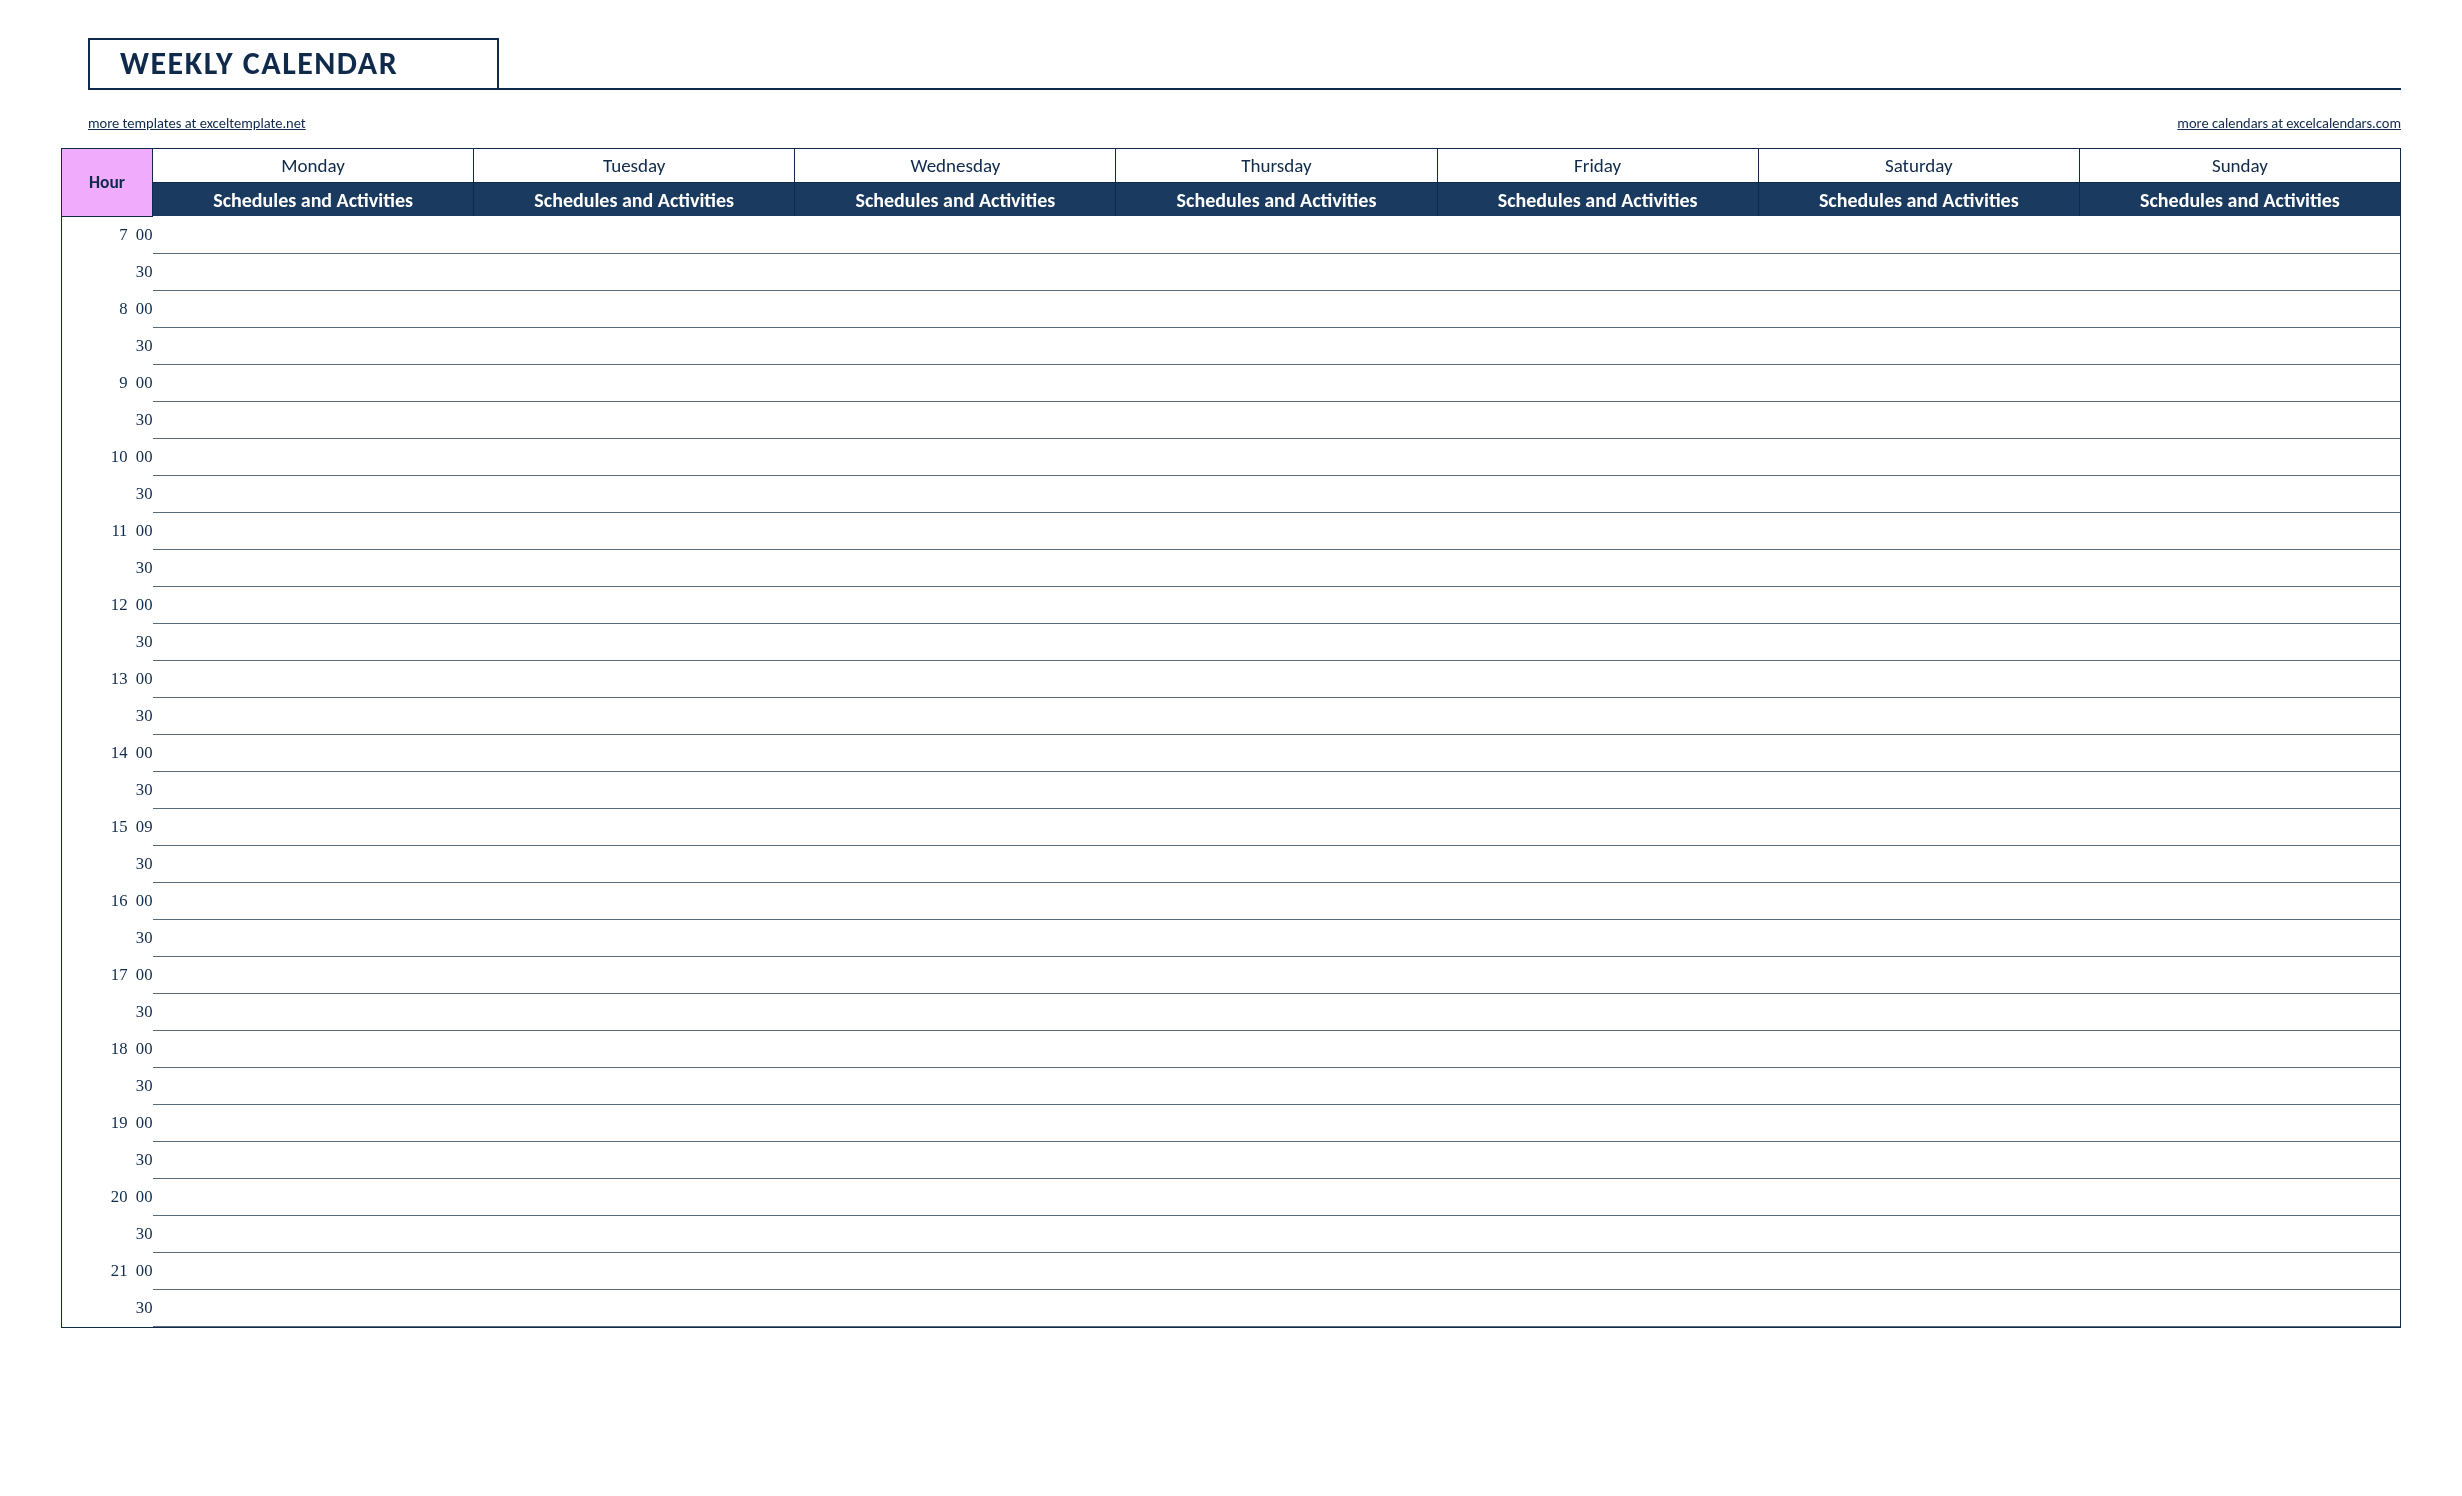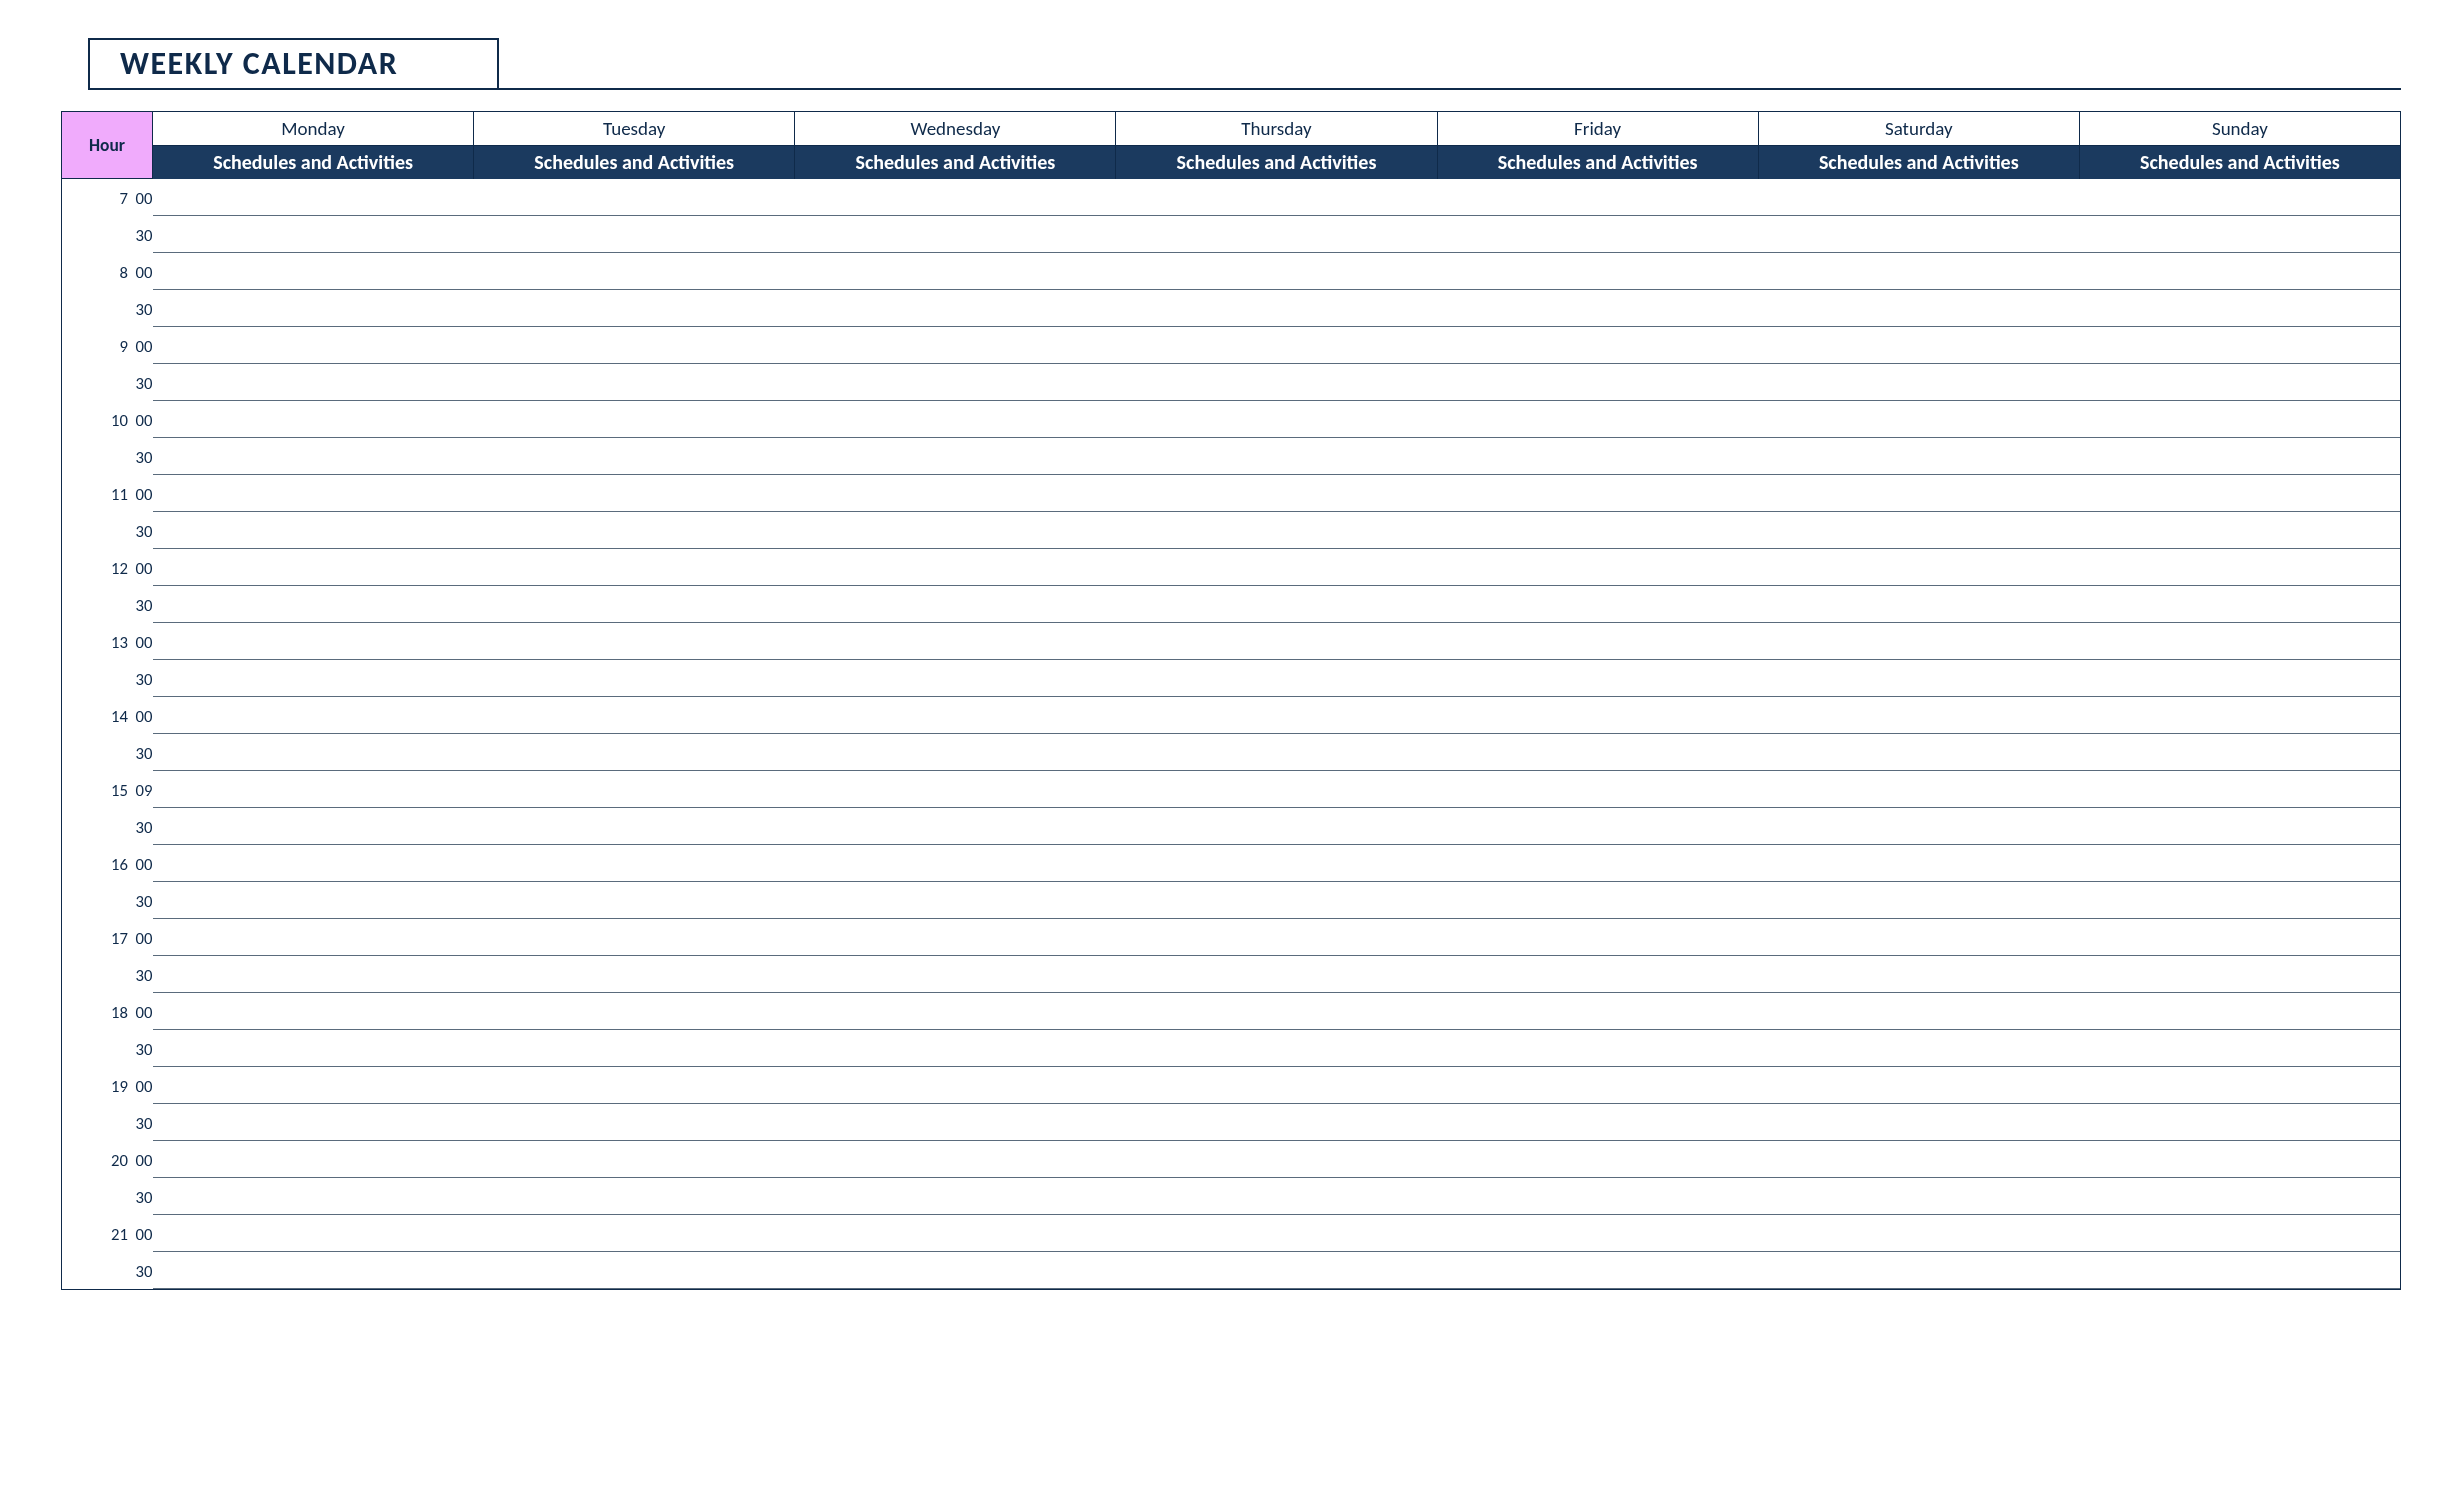--- a/index.html
+++ b/index.html
@@ -34,41 +34,45 @@
     height:33px;vertical-align:middle;text-align:center;background:#fff;
   }
   th.sub-head{
     background:#1b3a5f;color:#fff;font-size:20px;font-weight:700;height:33px;
     text-align:center;vertical-align:middle;border-right:1.5px solid #0f2a4a;
   }
   th.sub-head:last-child{border-right:1.5px solid #0f2a4a;}
 
   td.hour-cell{
     height:37px;text-align:right;vertical-align:middle;font-size:16.7px;color:#0f2a4a;
-    padding-right:10.7px;font-weight:400;white-space:pre;
+    padding-right:10.7px;font-weight:400;white-space:pre;font-family:Liberation Serif, serif;
   }
   td.hour-cell.min{font-weight:400;}
   td.slot{
     height:37px;vertical-align:bottom;padding:0 16.7px 4.6px 16.7px;
   }
   td.slot .line{
     border-bottom:1.1px solid #5a6b7c;height:0;width:100%;
   }
   
   .body-left{border-left:1.5px solid #0f2a4a;}
   .body-right{border-right:1.5px solid #0f2a4a;}
   .body-bottom td{border-bottom:1.5px solid #0f2a4a;}
 </style>
 </head>
 <body>
 
 <div class="page">
   <div class="title-wrap">
     <div class="title-box">WEEKLY CALENDAR</div>
     <div class="title-underline"></div>
+  </div>
+  <div class="links">
+    <a class="link link-left">more templates at exceltemplate.net</a>
+    <a class="link link-right">more calendars at excelcalendars.com</a>
   </div>
 
   <table class="cal">
     <colgroup>
       <col class="hour-col">
       <col class="day-col">
         <col class="day-col">
         <col class="day-col">
         <col class="day-col">
       <col class="day-col">

